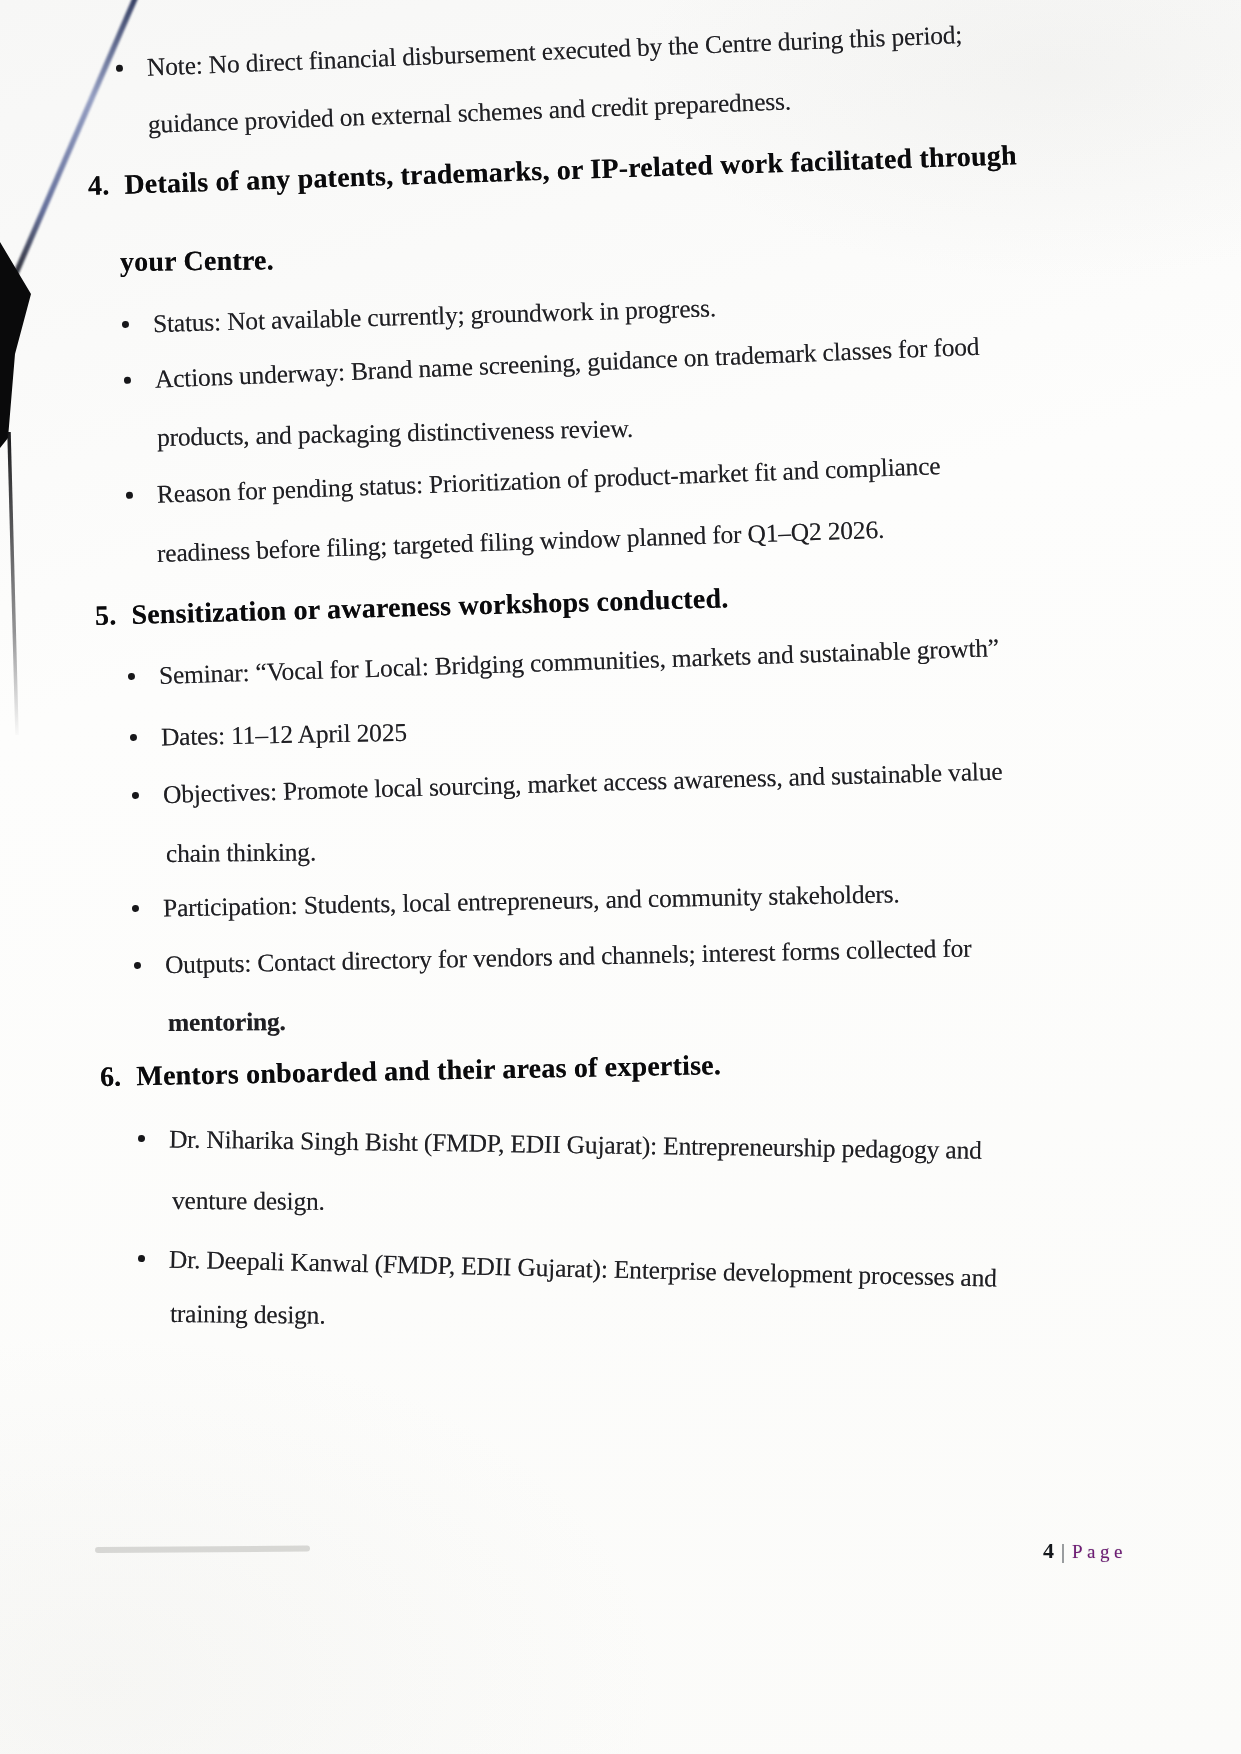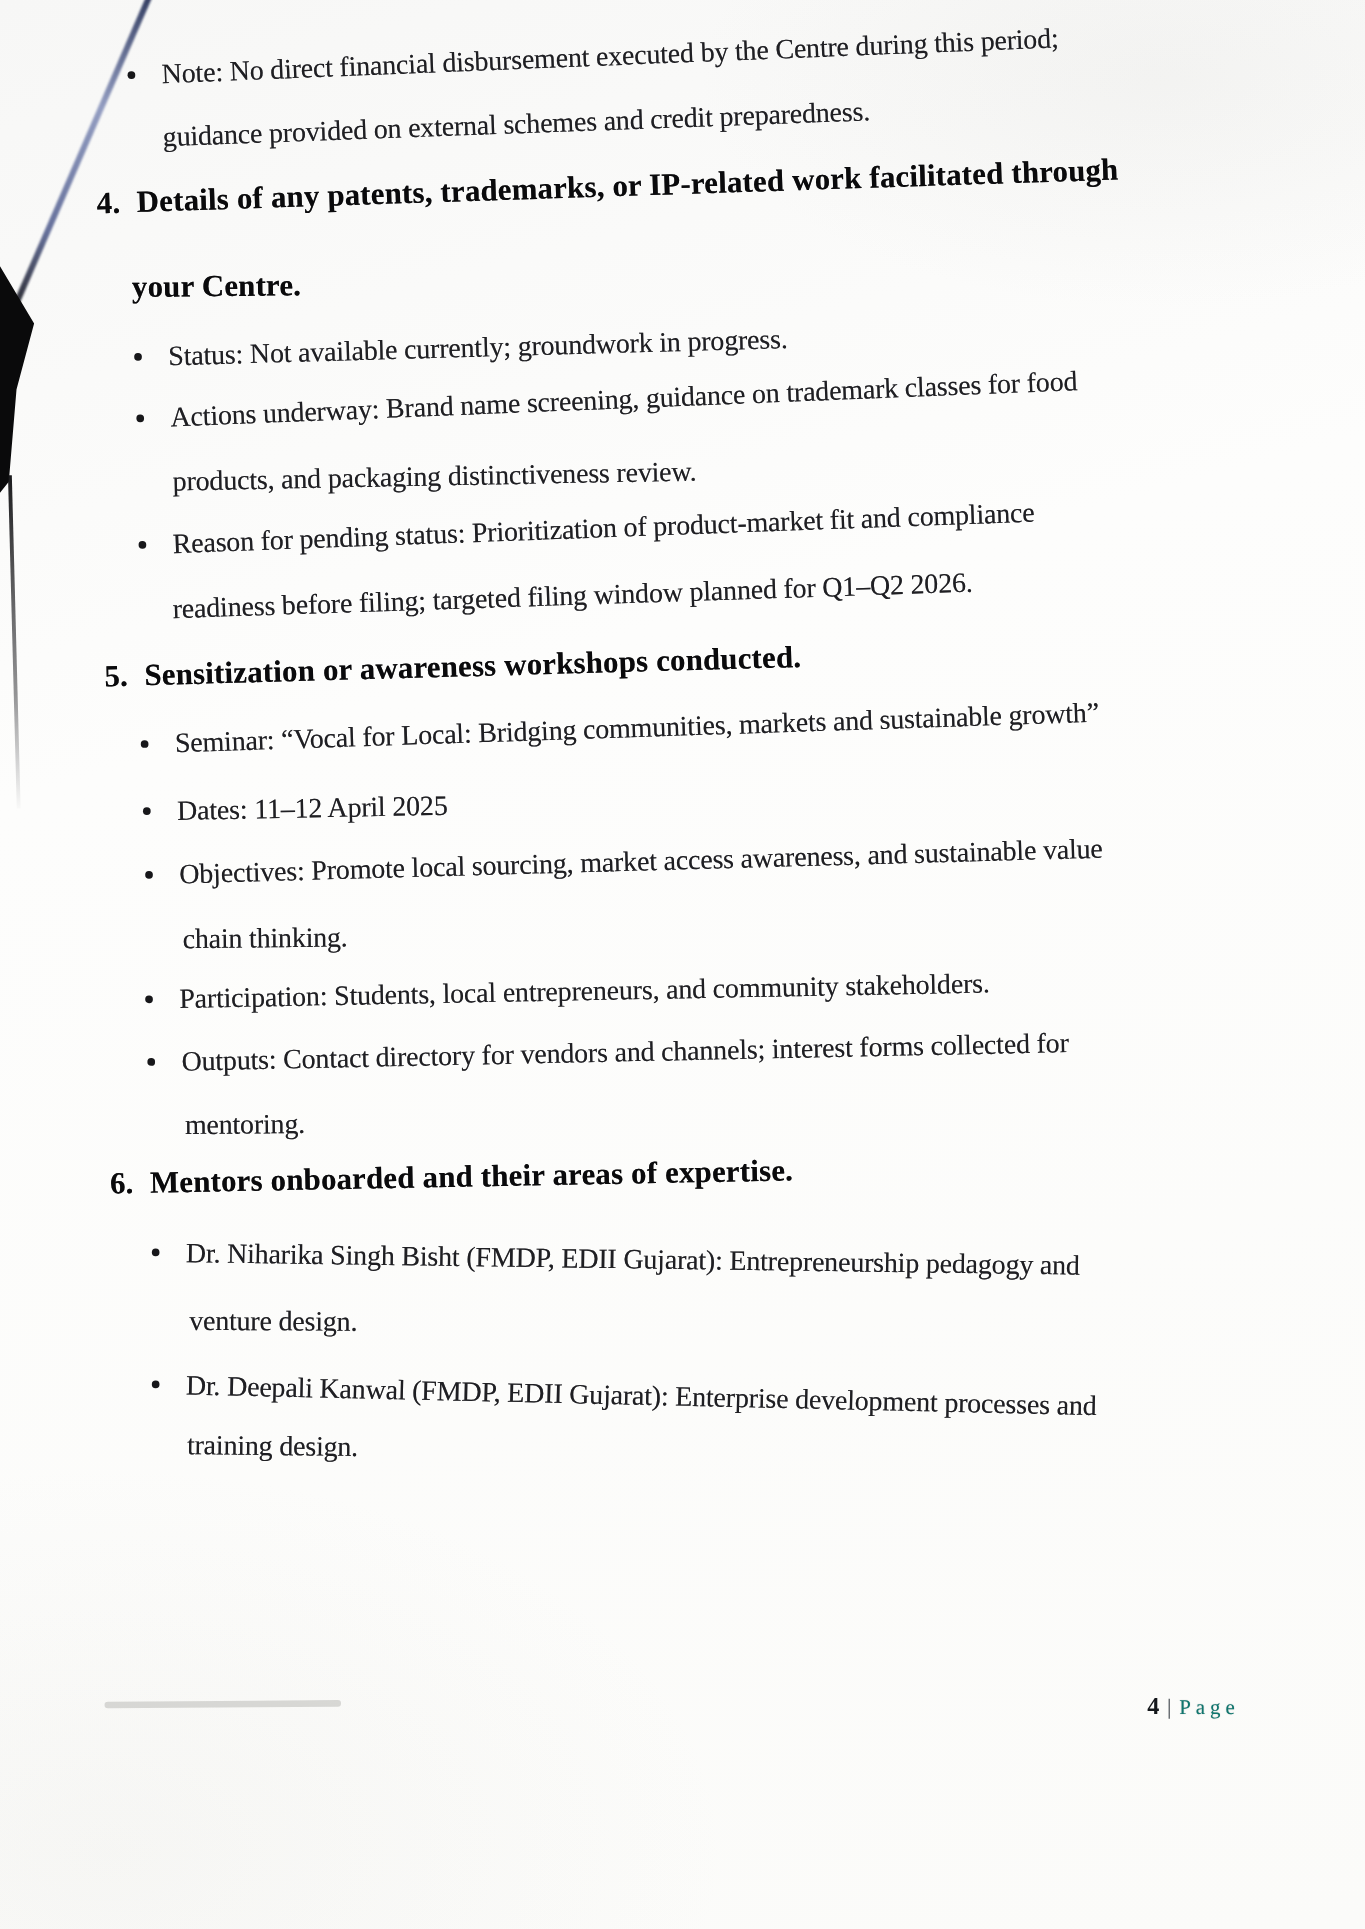--- a/index.html
+++ b/index.html
@@ -23,21 +23,21 @@
     background:#17171a; vertical-align:middle; margin-right:24px; margin-bottom:5px;
   }
   .heading {
     font-weight:bold; font-size:28px; letter-spacing:0.2px; color:#0a0a0c;
     text-shadow:0 0 0.6px rgba(0,0,0,0.6);
   }
   .heading .num { margin-right:15px; }
   .footer { position:absolute; white-space:nowrap; }
   .footer .fnum  { font-weight:bold; font-size:22px; color:#14171b; }
   .footer .fbar  { font-size:20px; color:#3d4349; margin:0 7px; }
-  .footer .fword { font-size:19px; color:#0f766e; letter-spacing:4.5px;
+  .footer .fword { font-size:19px; color:#701a75; letter-spacing:4.5px;
                    text-shadow:0 0 1px rgba(93,116,115,0.5); }
   svg.artifacts { position:absolute; left:0; top:0; pointer-events:none; }
 </style>
 </head>
 <body>
 
 <div class="page">
 
   <svg class="artifacts" width="1241" height="1754" viewBox="0 0 1241 1754">
     <defs>
@@ -107,21 +107,21 @@
   </div>
   <div class="line" style="left:166px; top:839px; transform:rotate(-0.6deg);">
     <span>chain thinking.</span>
   </div>
   <div class="line" style="left:132px; top:894px; transform:rotate(-1.1deg);">
     <span class="dot"></span><span>Participation: Students, local entrepreneurs, and community stakeholders.</span>
   </div>
   <div class="line" style="left:134px; top:951px; transform:rotate(-1.2deg);">
     <span class="dot"></span><span>Outputs: Contact directory for vendors and channels; interest forms collected for</span>
   </div>
-  <div class="line" style="left:168px; top:1008px; transform:rotate(-0.5deg);">
+  <div class="line" style="left:168px; top:1008px; transform:rotate(-0.5deg);font-weight:bold;">
     <span>mentoring.</span>
   </div>
 
   <div class="line heading" style="left:100px; top:1061px; transform:rotate(-1.1deg);">
     <span class="num">6.</span><span>Mentors onboarded and their areas of expertise.</span>
   </div>
 
   <div class="line" style="left:138px; top:1124px; transform:rotate(0.8deg);">
     <span class="dot"></span><span>Dr. Niharika Singh Bisht (FMDP, EDII Gujarat): Entrepreneurship pedagogy and</span>
   </div>

